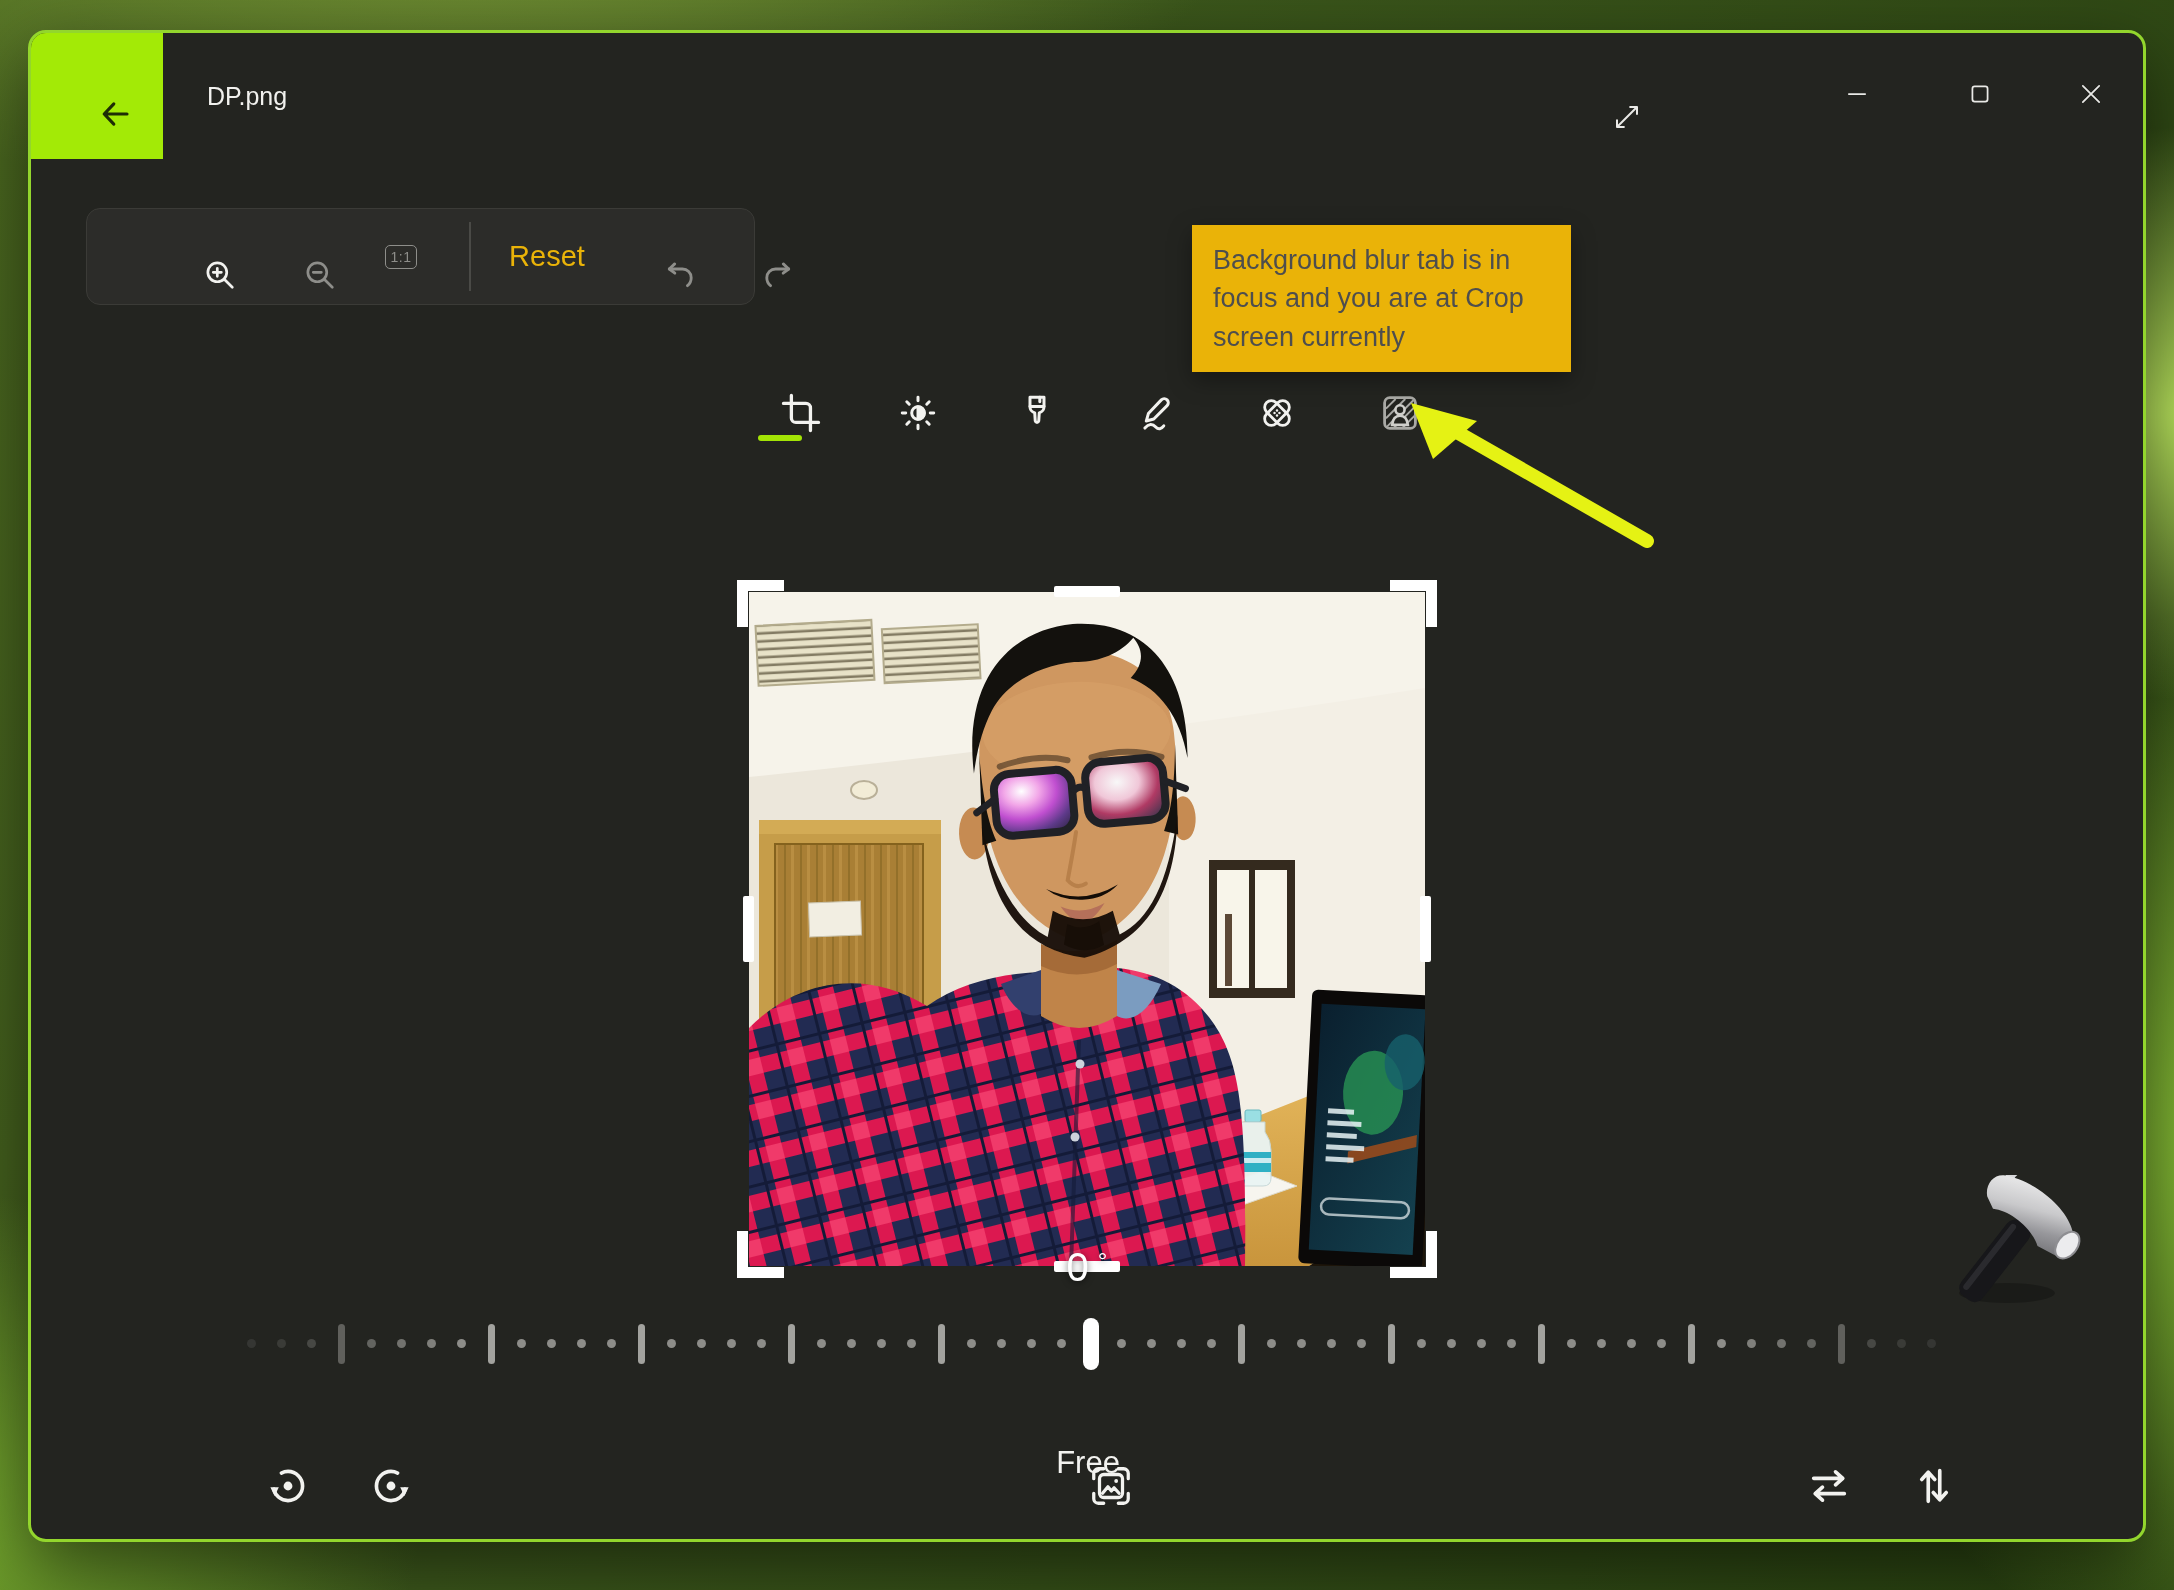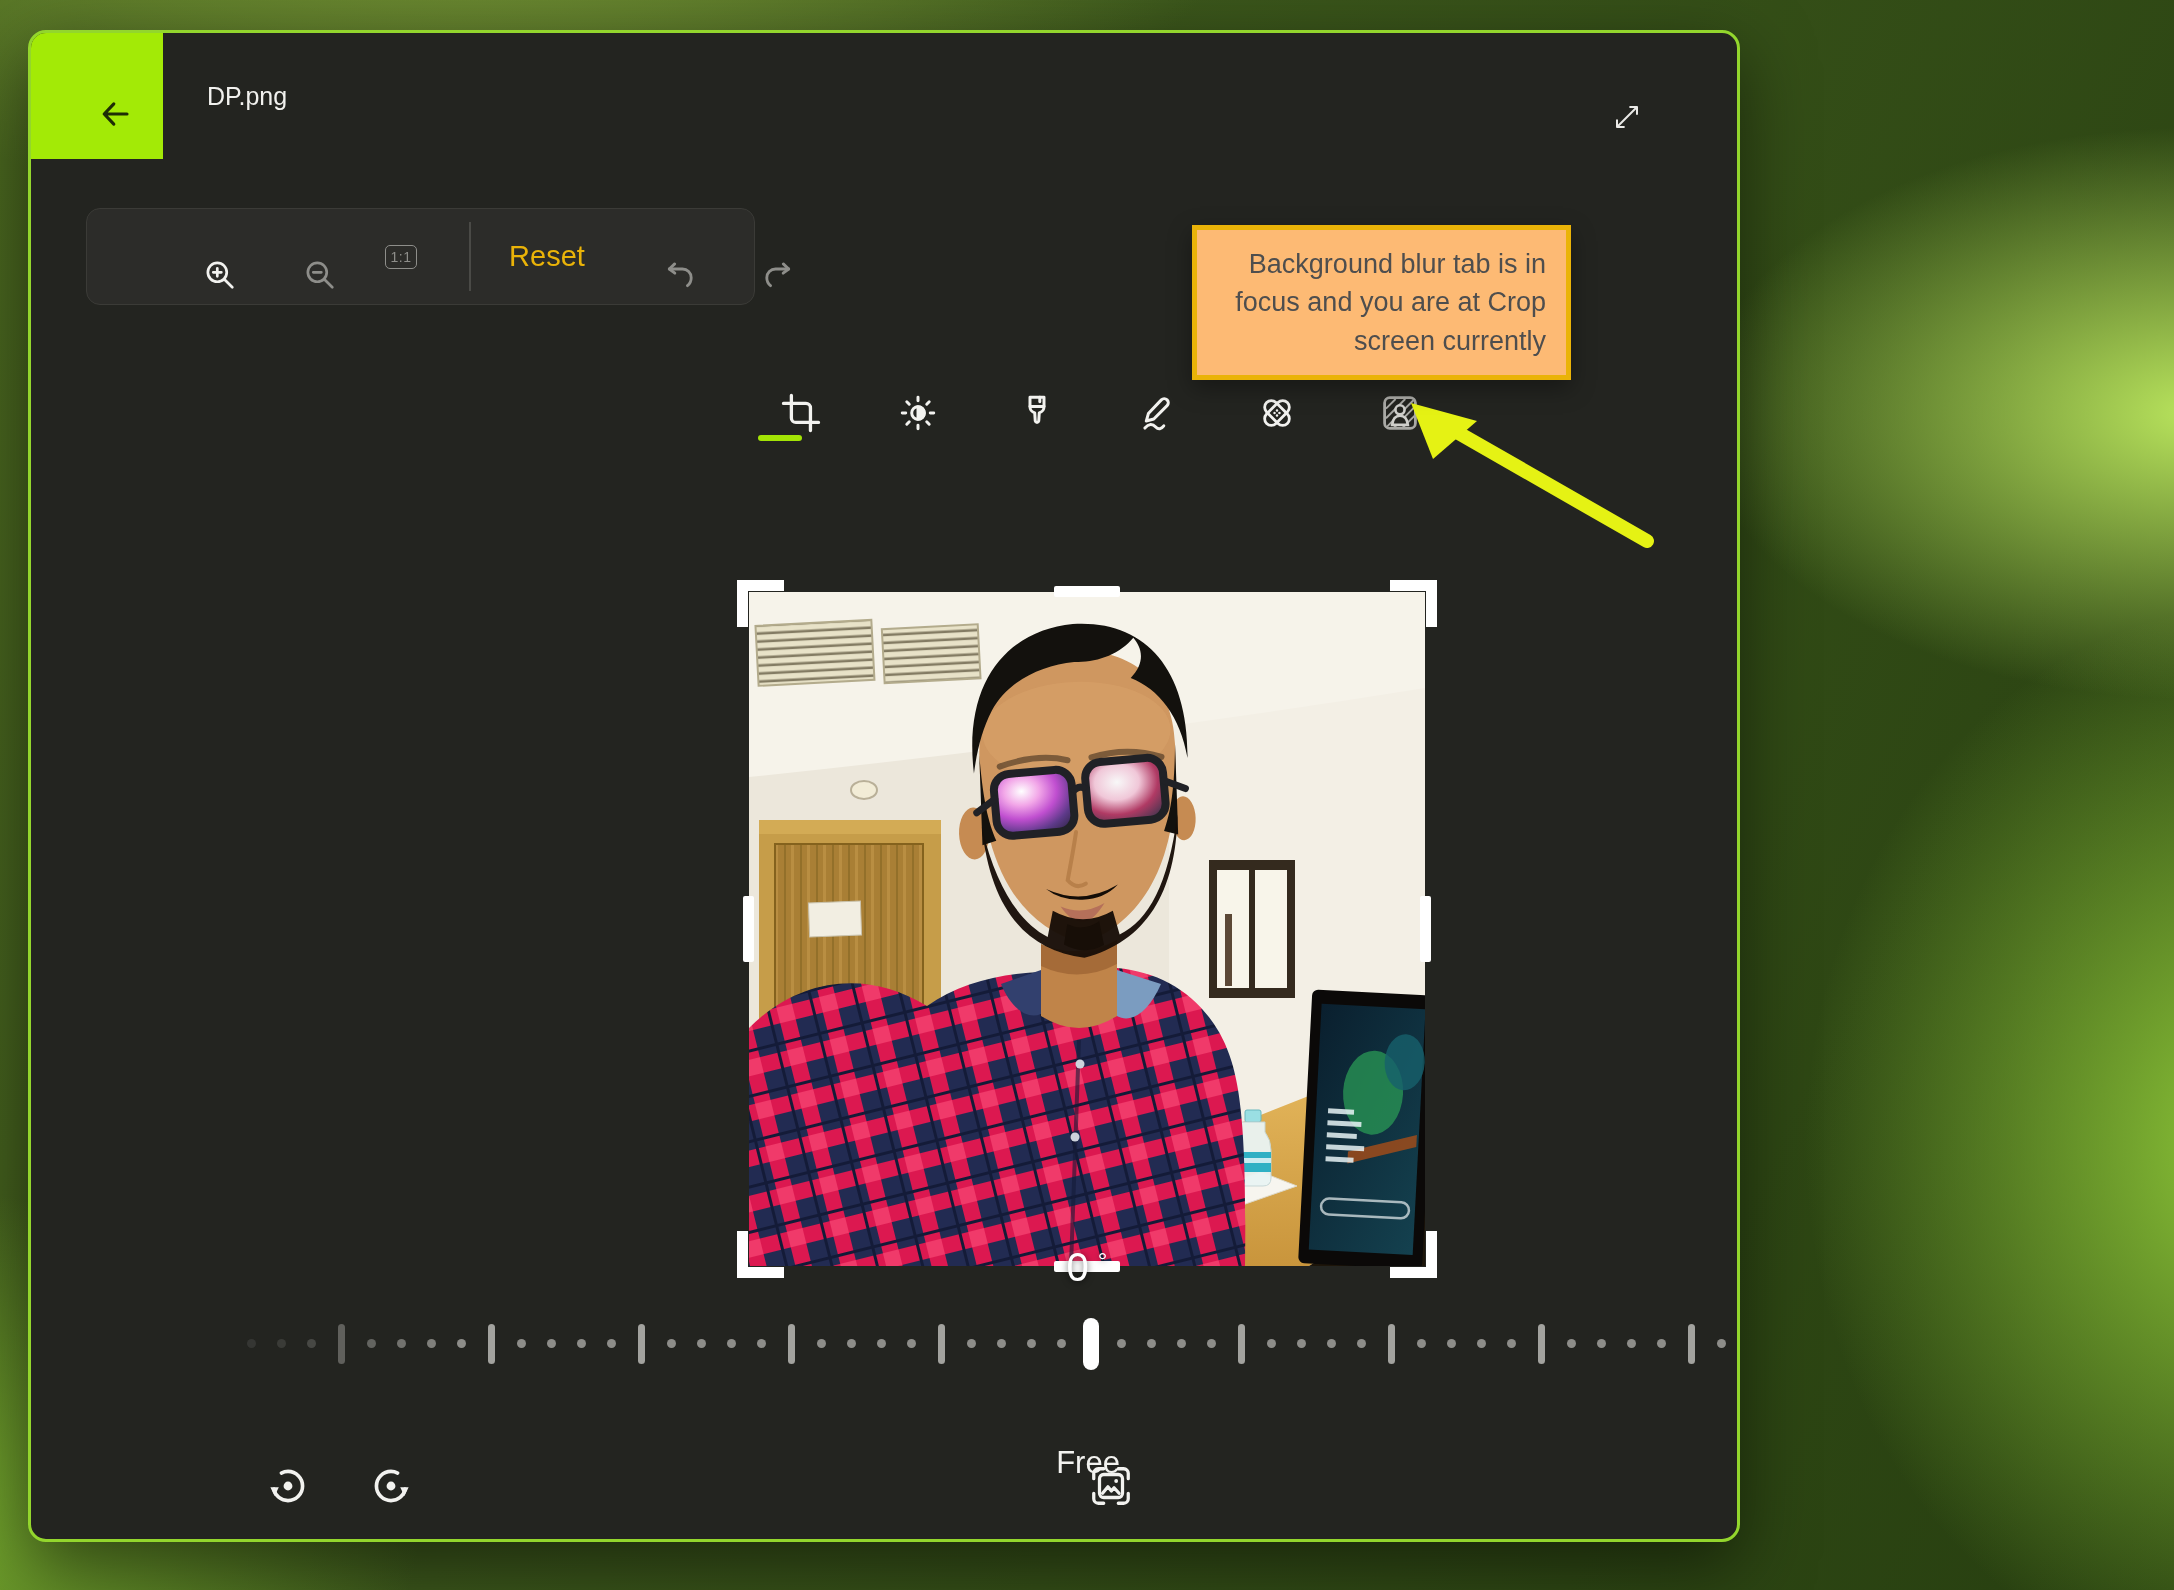--- a/index.html
+++ b/index.html
@@ -7,21 +7,21 @@
   body {
     position:relative;
     background:
       radial-gradient(900px 520px at 101% 26%, #b9e45d 0%, rgba(185,228,93,0) 55%),
       radial-gradient(760px 900px at 104% 72%, #90ca39 0%, rgba(144,202,57,0) 60%),
       radial-gradient(1000px 620px at -6% 96%, #7ab02f 0%, rgba(122,176,47,0) 55%),
       radial-gradient(1300px 700px at 22% -12%, #83a23d 0%, rgba(131,162,61,0) 62%),
       linear-gradient(115deg, #4a671f 0%, #3b561b 40%, #273f10 100%);
   }
   .window {
-    position:absolute; left:28px; top:30px; width:1712px; height:1512px;
+    position:absolute; left:28px; top:30px; width:2118px; height:1512px;
     background:#232420; border:3px solid #93d62d; border-radius:18px;
     overflow:hidden; box-shadow:0 24px 70px rgba(0,0,0,.5);
   }
   .window * { position:absolute; }
   svg { display:block; position:static; }
 
   
   .back-btn { left:0; top:0; width:132px; height:126px; background:#a3ea06; display:flex; align-items:center; justify-content:center; cursor:pointer; }
   .win-title { left:176px; top:0; height:126px; display:flex; align-items:center; color:#f1f1ee; font-size:25px; }
   .cap-btn { width:64px; height:52px; display:flex; align-items:center; justify-content:center; }
@@ -35,21 +35,21 @@
   .tb-item { top:0; height:95px; width:56px; display:flex; align-items:center; justify-content:center; }
   .tb-zoom-in { left:87px; } .tb-zoom-out { left:187px; } .tb-ratio { left:278px; width:72px; }
   .tb-divider { left:382px; top:13px; width:2px; height:69px; background:#4a4a46; }
   .tb-reset { left:400px; width:120px; color:#eab308; font-size:29px; }
   .tb-undo { left:548px; } .tb-redo { left:644px; }
   .ratio-box { position:static; border:1.8px solid #8e8e8a; border-radius:5px; color:#8e8e8a; font-size:14px; padding:3px 5px; letter-spacing:.5px; }
 
   
   .save-options { left:1481px; top:189px; width:342px; height:70px; background:#333330; border-radius:10px; display:flex; align-items:center; justify-content:center; gap:20px; color:#b3b2ae; font-size:29px; }
   .cancel-btn { left:1843px; top:189px; width:209px; height:70px; background:#2c2c29; border:1px solid #454541; border-radius:10px; display:flex; align-items:center; justify-content:center; color:#f2f2ef; font-size:29px; }
-  .tooltip { left:1161px; top:192px; width:379px; background:#fdba74; border:5px solid #eab308; box-shadow:0 8px 22px rgba(0,0,0,.35); padding:15px 20px; color:#4e4e4e; font-size:27px; line-height:1.42; z-index:6;text-align:right; }
+  .tooltip { left:1161px; top:192px; width:379px; background:#eab308; border:1px solid #eab308; box-shadow:0 8px 22px rgba(0,0,0,.35); padding:15px 20px; color:#4e4e4e; font-size:27px; line-height:1.42; z-index:6; }
 
   
   .tab { width:56px; height:56px; top:331px; display:flex; align-items:center; justify-content:center; }
   .tab-crop { left:721px; } .tab-adj { left:838px; } .tab-filter { left:957px; }
   .tab-markup { left:1078px; } .tab-retouch { left:1197px; } .tab-blur { left:1320px; }
   .tab-underline { left:727px; top:402px; width:44px; height:6px; border-radius:3px; background:#a3e405; }
 
   .annot-arrow { left:1372px; top:362px; z-index:5; }
 
   

